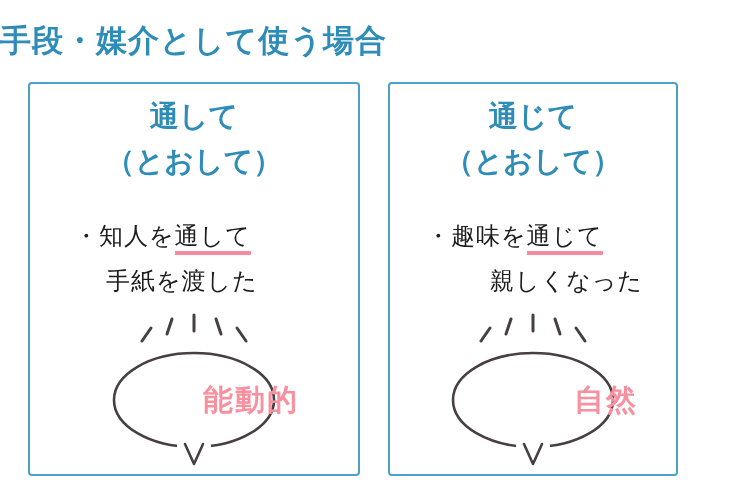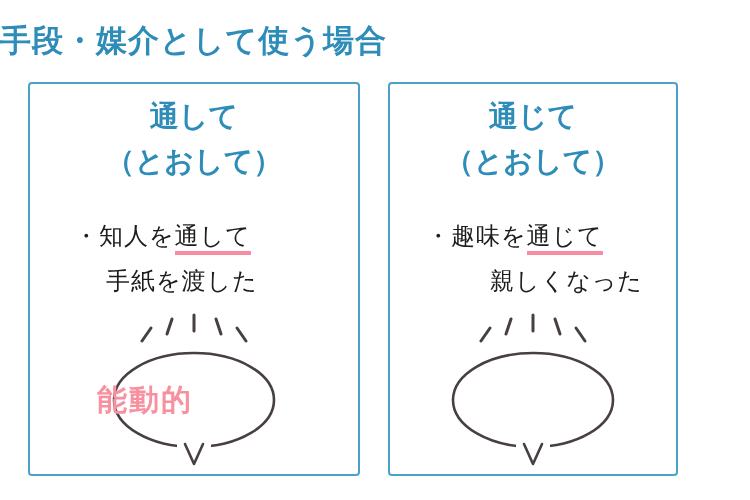--- a/index.html
+++ b/index.html
@@ -50,22 +50,22 @@
     border-bottom:4px solid var(--pink);
     padding-bottom:2px;
   }
   .bubble{
     position:absolute;left:50%;top:226px;
     transform:translateX(-50%);
     width:210px;height:162px;
   }
   .bubble svg{position:absolute;top:0;left:0;}
   .bubble-label{
-    position:absolute;top:73px;left:8px;width:100%;
-    text-align:left;
+    position:absolute;top:73px;left:0;width:100%;
+    text-align:right;
     font-size:30px;font-weight:600;color:var(--bubble-pink);
     letter-spacing:2px;line-height:34px;
   }
 </style>
 </head>
 <body>
 
 <div class="canvas">
 
   <h1 class="title">手段・媒介として使う場合</h1>
@@ -109,16 +109,17 @@
           <line x1="105" y1="5" x2="105" y2="21"></line>
           <line x1="83" y1="9" x2="78" y2="24"></line>
           <line x1="127" y1="9" x2="132" y2="24"></line>
           <line x1="62" y1="18" x2="53" y2="31"></line>
           <line x1="148" y1="18" x2="157" y2="31"></line>
         </g>
         <ellipse cx="105" cy="90" rx="80" ry="47" fill="none" stroke="#473f42" stroke-width="2.6"></ellipse>
         <rect x="88" y="130" width="34" height="11" fill="#ffffff"></rect>
         <path d="M96,134 L105,154 L114,134" fill="none" stroke="#473f42" stroke-width="2.6" stroke-linecap="round" stroke-linejoin="round"></path>
       </svg>
+      <span class="bubble-label">自然</span>
     </div>
   </div>
 
 </div>
 
 </body></html>

